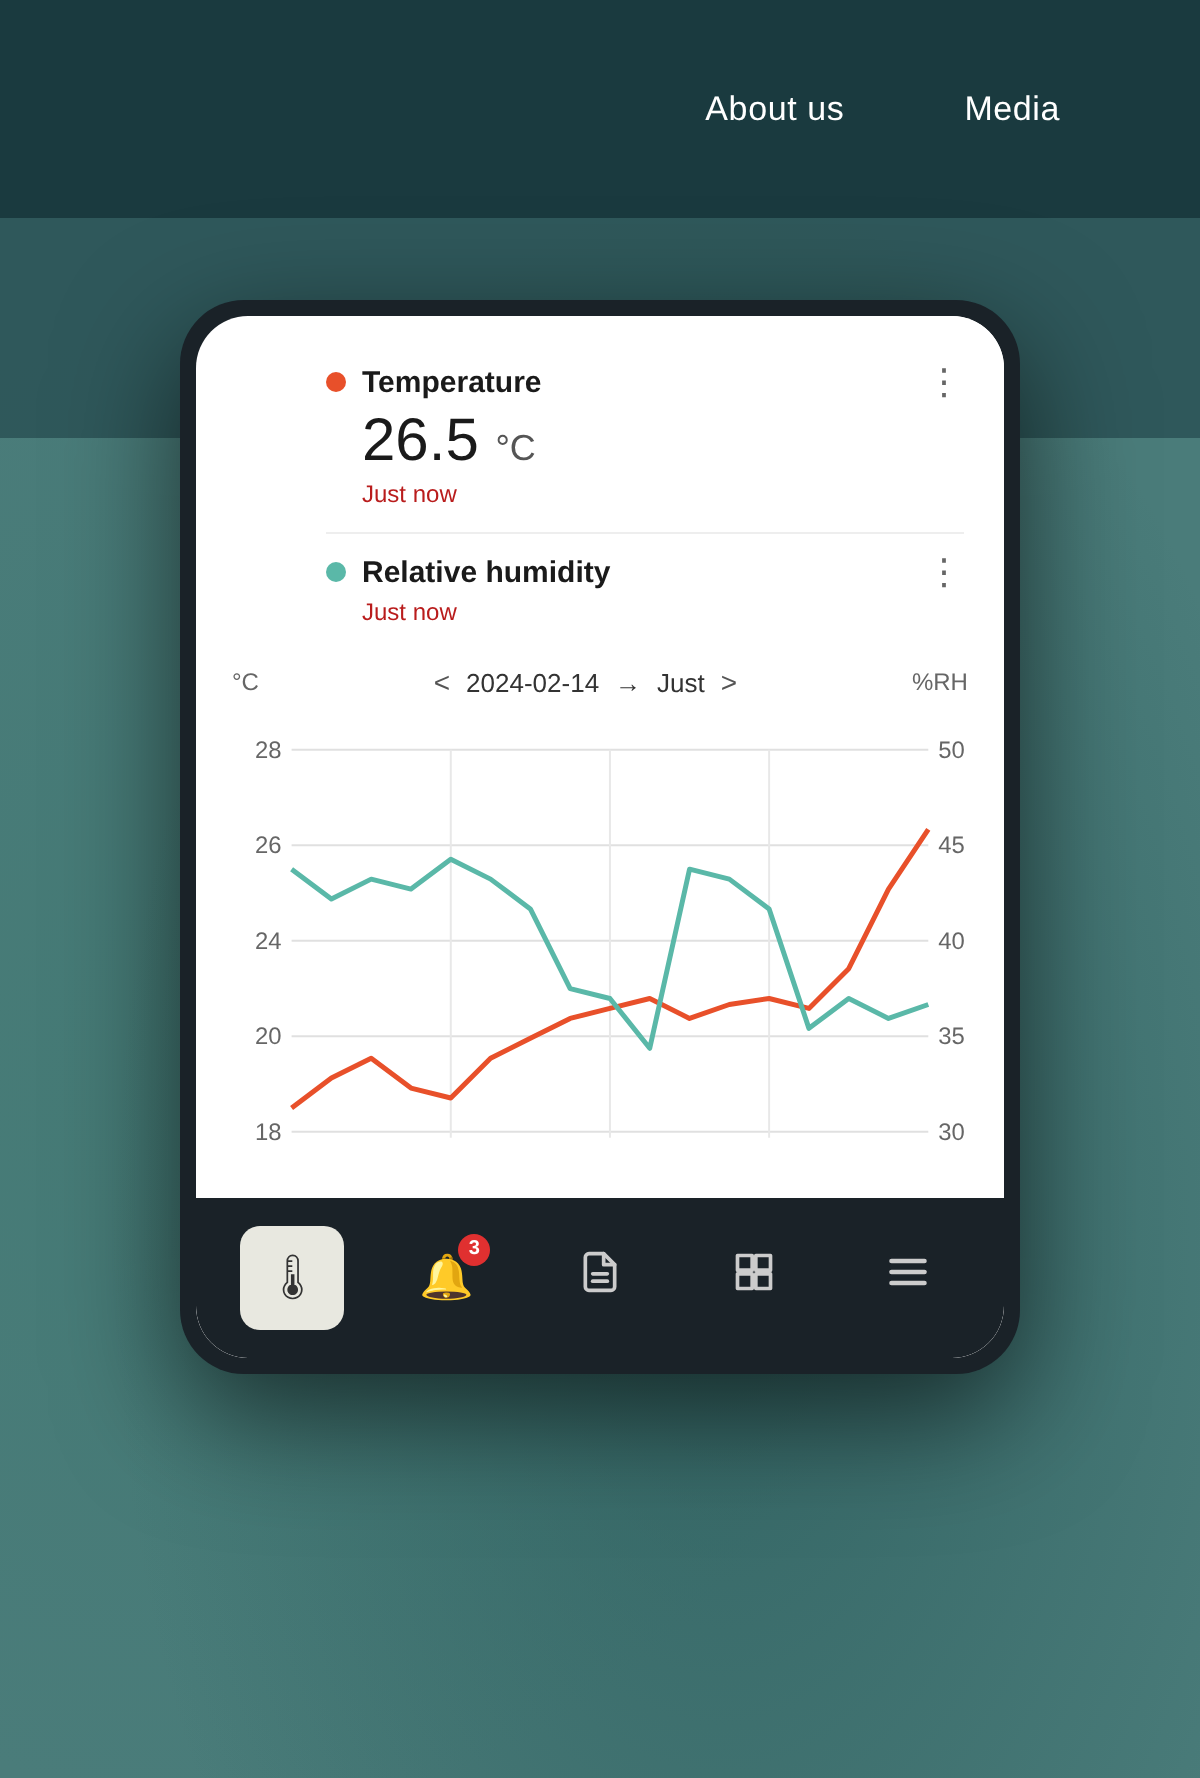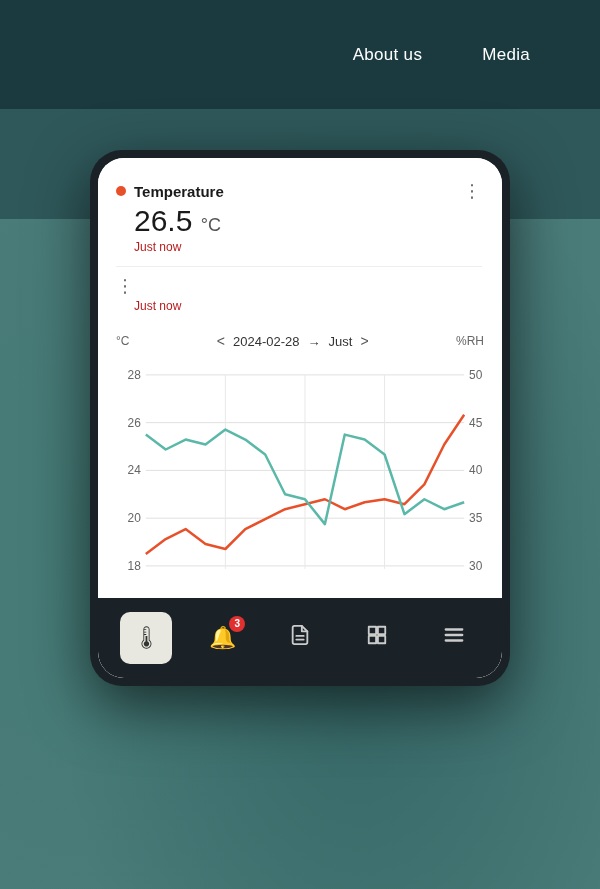--- a/index.html
+++ b/index.html
@@ -81,20 +81,21 @@
     .phone-screen {
       background: #ffffff;
       border-radius: 26px;
       overflow: hidden;
     }
 
     
     .sensor-area {
       padding: 14px 20px 0 18px;
       background: #fff;
+      margin-left: 47px;
     }
 
     .sensor-card {
       padding: 8px 0 12px 0;
       border-bottom: 1px solid #eee;
     }
 
     .sensor-card:last-child {
       border-bottom: none;
     }
@@ -263,32 +264,36 @@
           </div>
           <div class="sensor-value">
             <span>26.5</span>
             <span class="sensor-unit">°C</span>
           </div>
           <div class="sensor-time">Just now</div>
         </div>
 
         <div class="sensor-card">
           <div class="sensor-header">
+            <div class="sensor-title-row">
+              <div class="sensor-dot dot-teal"></div>
+              <span class="sensor-title">Relative humidity</span>
+            </div>
             <div class="sensor-menu-dots">⋮</div>
           </div>
           <div class="sensor-time">Just now</div>
         </div>
       </div>
 
       <div class="chart-container">
         <div class="chart-nav">
           <span class="chart-nav-left">°C</span>
           <div class="chart-nav-center">
             <span class="chart-arrow">&lt;</span>
-            <span>2024-02-28</span>
+            <span>2024-02-14</span>
             <span>→</span>
             <span>Just</span>
             <span class="chart-arrow">&gt;</span>
           </div>
           <span class="chart-nav-right">%RH</span>
         </div>
 
         <div class="chart-svg-wrapper">
           <svg width="100%" viewBox="0 0 390 240">
 

